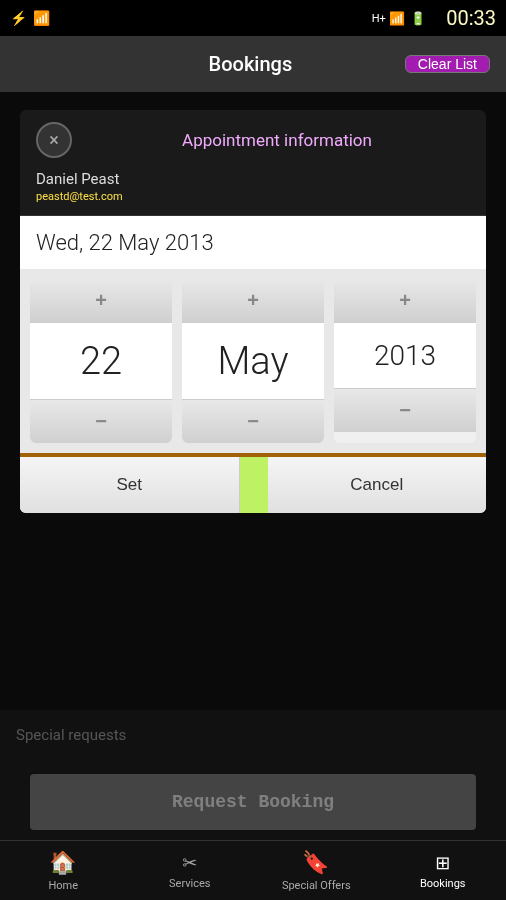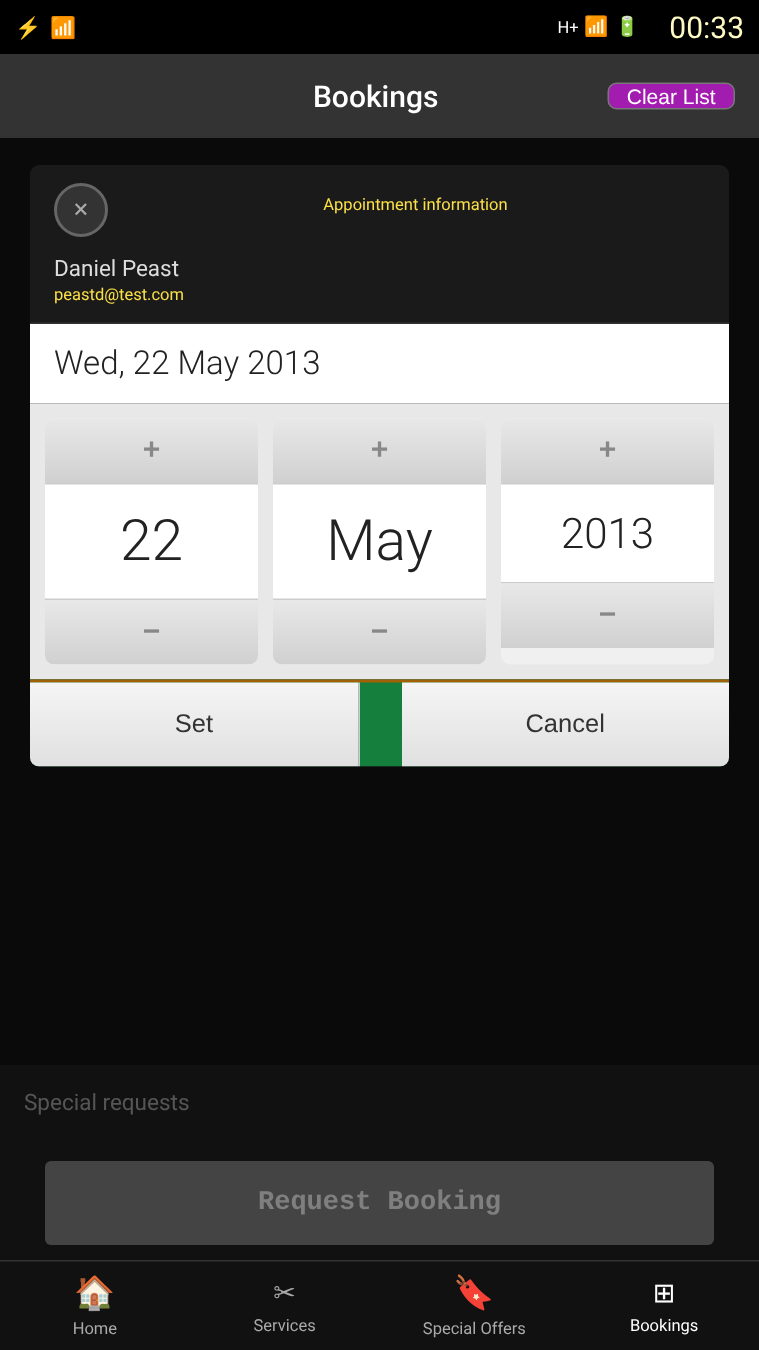--- a/index.html
+++ b/index.html
@@ -121,22 +121,22 @@
       margin-top: -4px;
     }
 
     .close-btn span {
       color: #aaa;
       font-size: 18px;
       line-height: 1;
     }
 
     .dialog-title {
-      color: #fde047;
-      font-size: 11px;
+      color: #f0abfc;
+      font-size: 17px;
       font-weight: 400;
       text-align: center;
       flex: 1;
       padding-top: 4px;
     }
 
     .user-info {
       padding: 4px 16px 12px 16px;
     }
     .user-name {
@@ -202,22 +202,22 @@
       font-size: 38px;
       font-weight: 300;
       color: #222;
       border-top: 1px solid #ccc;
       border-bottom: 1px solid #ccc;
     }
 
     
     .dialog-actions {
       display: flex;
-      background: #15803d;
-      border-top: 2px solid #a16207;
+      background: #bef264;
+      border-top: 4px solid #a16207;
       gap: 28px;
     }
 
     .action-btn {
       flex: 1;
       padding: 18px 0;
       font-size: 17px;
       font-weight: 400;
       color: #333;
       background: linear-gradient(to bottom, #f5f5f5, #e0e0e0);

